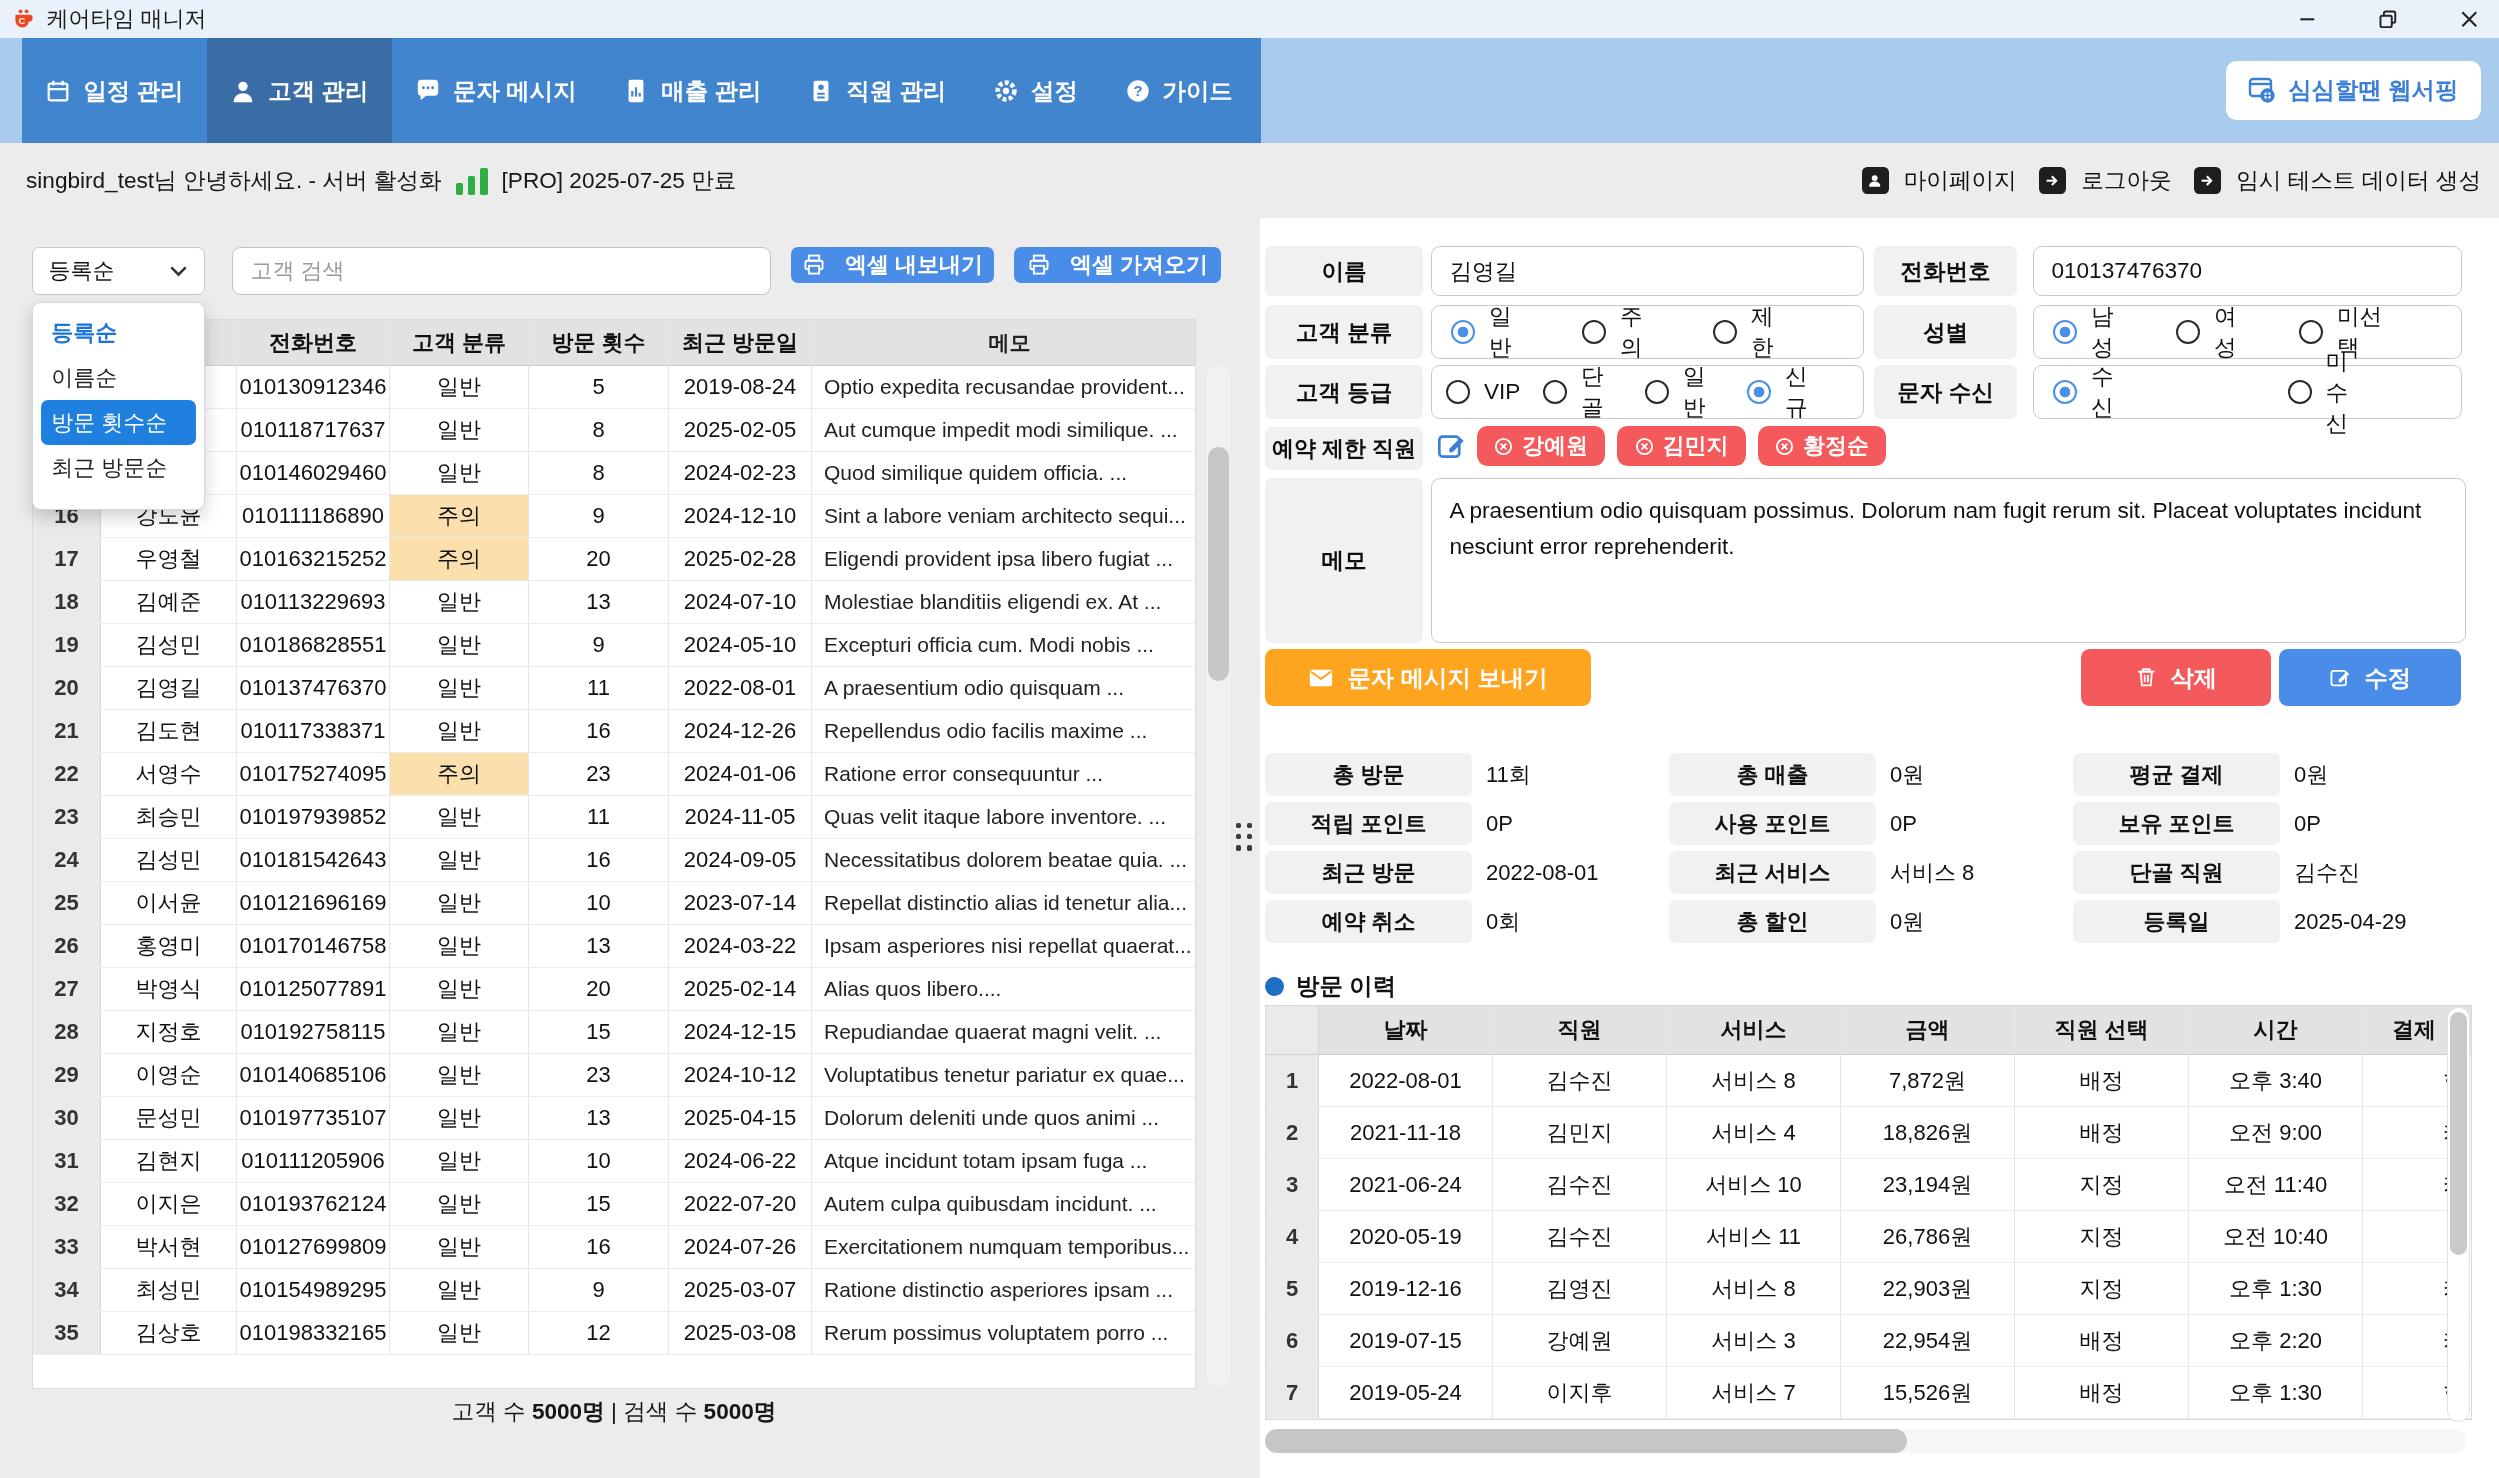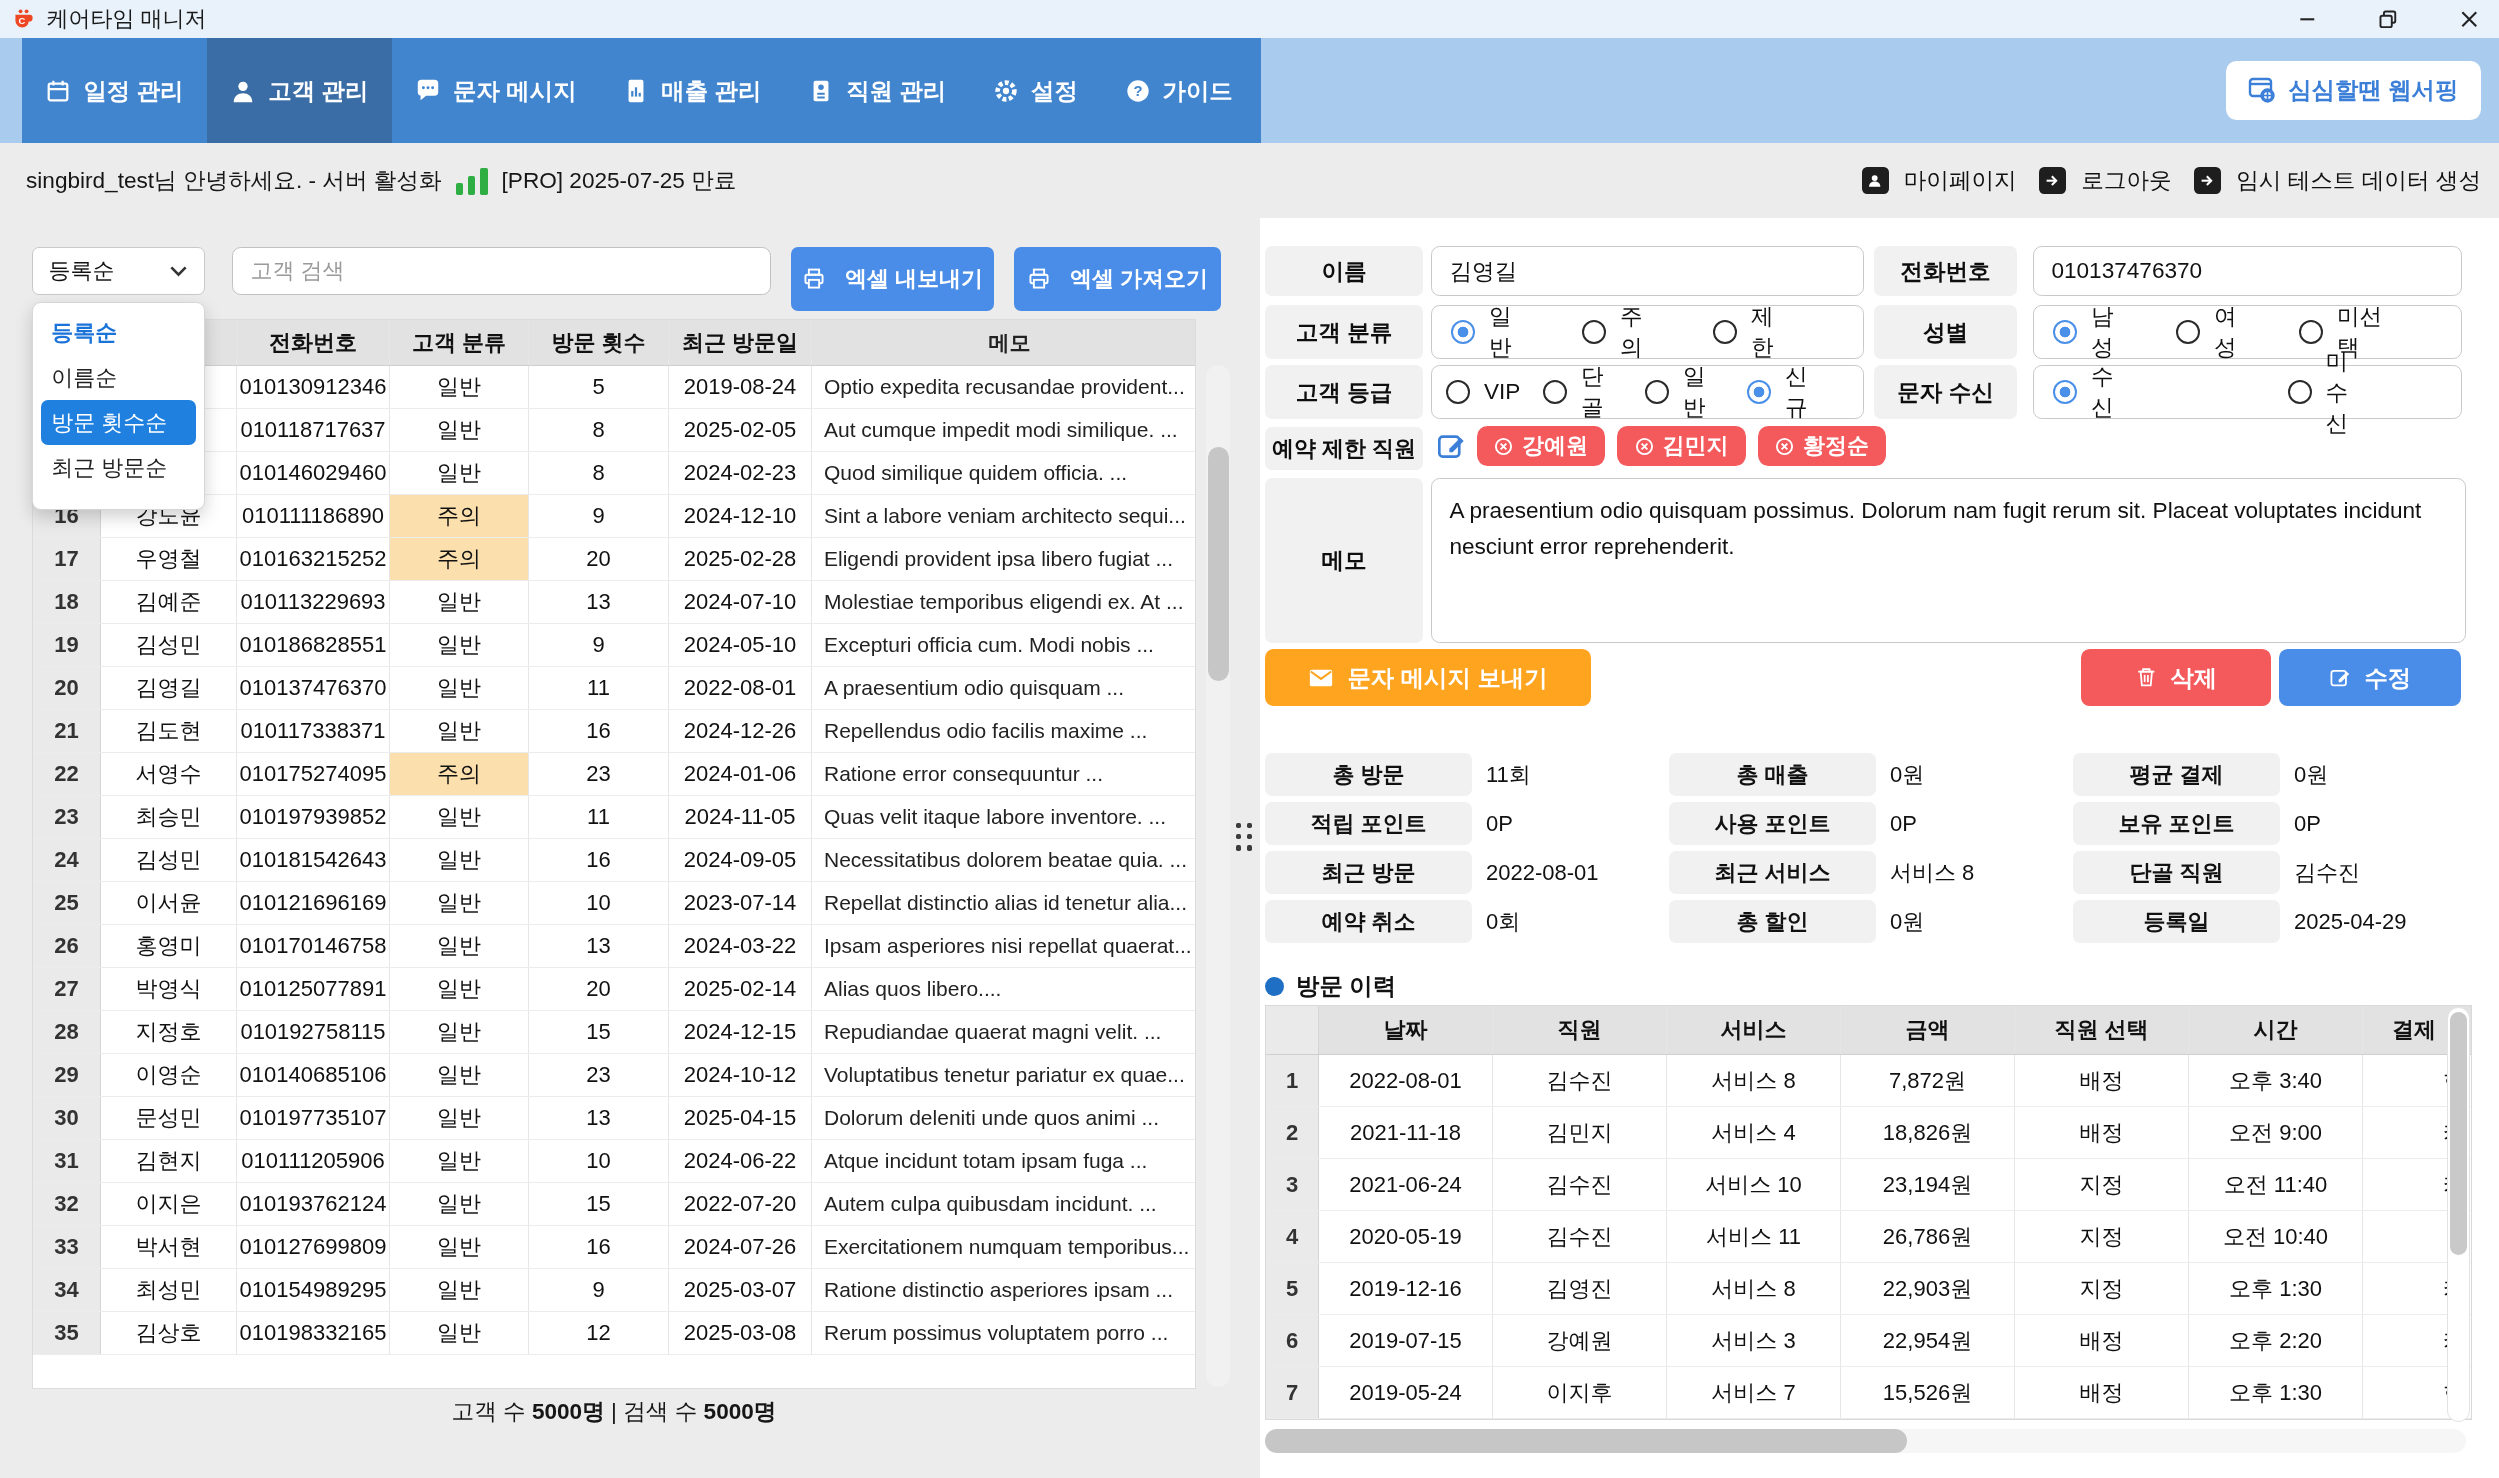--- a/index.html
+++ b/index.html
@@ -36,21 +36,21 @@
   .slink{display:flex;align-items:center;gap:15px;cursor:pointer;}
   .sq-icon{width:27px;height:27px;background:#1e1e1e;border-radius:5.2px;display:flex;align-items:center;justify-content:center;}
 
   
   .sortbtn{position:absolute;left:32px;top:247px;width:173px;height:48px;background:#fff;border:1.7px solid #c9c9c9;
            border-radius:7px;display:flex;align-items:center;font-size:22px;padding:0 15.6px;cursor:pointer;}
   .sortbtn .chev{margin-left:auto;}
   .searchbox{position:absolute;left:232px;top:247px;width:539px;height:48px;background:#fff;border:1.7px solid #c2c2c2;
              border-radius:8.7px;font-size:22px;padding:0 17.4px;font-family:inherit;color:#111;}
   .searchbox::placeholder{color:#9a9a9a;}
-  .xlsbtn{position:absolute;top:247px;height:64px;background:var(--accent_blue);color:#fff;border:none;border-radius:7px;
+  .xlsbtn{position:absolute;top:247px;height:36px;background:var(--accent_blue);color:#fff;border:none;border-radius:7px;
           display:flex;align-items:center;justify-content:center;gap:19px;font-size:22px;font-weight:bold;font-family:inherit;cursor:pointer;}
   .xls-export{left:791px;width:203px;}
   .xls-import{left:1014px;width:207px;}
 
   
   .sortpanel{position:absolute;left:32px;top:302px;width:173px;height:208px;background:#fff;border:0.9px solid #d6d6d6;
              border-radius:8.7px;box-shadow:0 7px 17.4px rgba(0,0,0,.18);z-index:30;padding:7px 7.8px;}
   .opt{height:45px;display:flex;align-items:center;padding:0 10.4px;font-size:22px;color:#222;border-radius:7px;cursor:pointer;}
   .opt.current{color:var(--link_blue);font-weight:bold;}
   .opt.highlight{background:var(--hover_blue);color:#fff;}
@@ -363,21 +363,21 @@
           <div class="c c-date">2025-02-28</div>
           <div class="c c-memo">Eligendi provident ipsa libero fugiat ...</div>
         </div>
         <div class="trow">
           <div class="c c-num">18</div>
           <div class="c c-name">김예준</div>
           <div class="c c-phone">010113229693</div>
           <div class="c c-class">일반</div>
           <div class="c c-visits">13</div>
           <div class="c c-date">2024-07-10</div>
-          <div class="c c-memo">Molestiae temporibus eligendi ex. At ...</div>
+          <div class="c c-memo">Molestiae blanditiis eligendi ex. At ...</div>
         </div>
         <div class="trow">
           <div class="c c-num">19</div>
           <div class="c c-name">김성민</div>
           <div class="c c-phone">010186828551</div>
           <div class="c c-class">일반</div>
           <div class="c c-visits">9</div>
           <div class="c c-date">2024-05-10</div>
           <div class="c c-memo">Excepturi officia cum. Modi nobis ...</div>
         </div>

